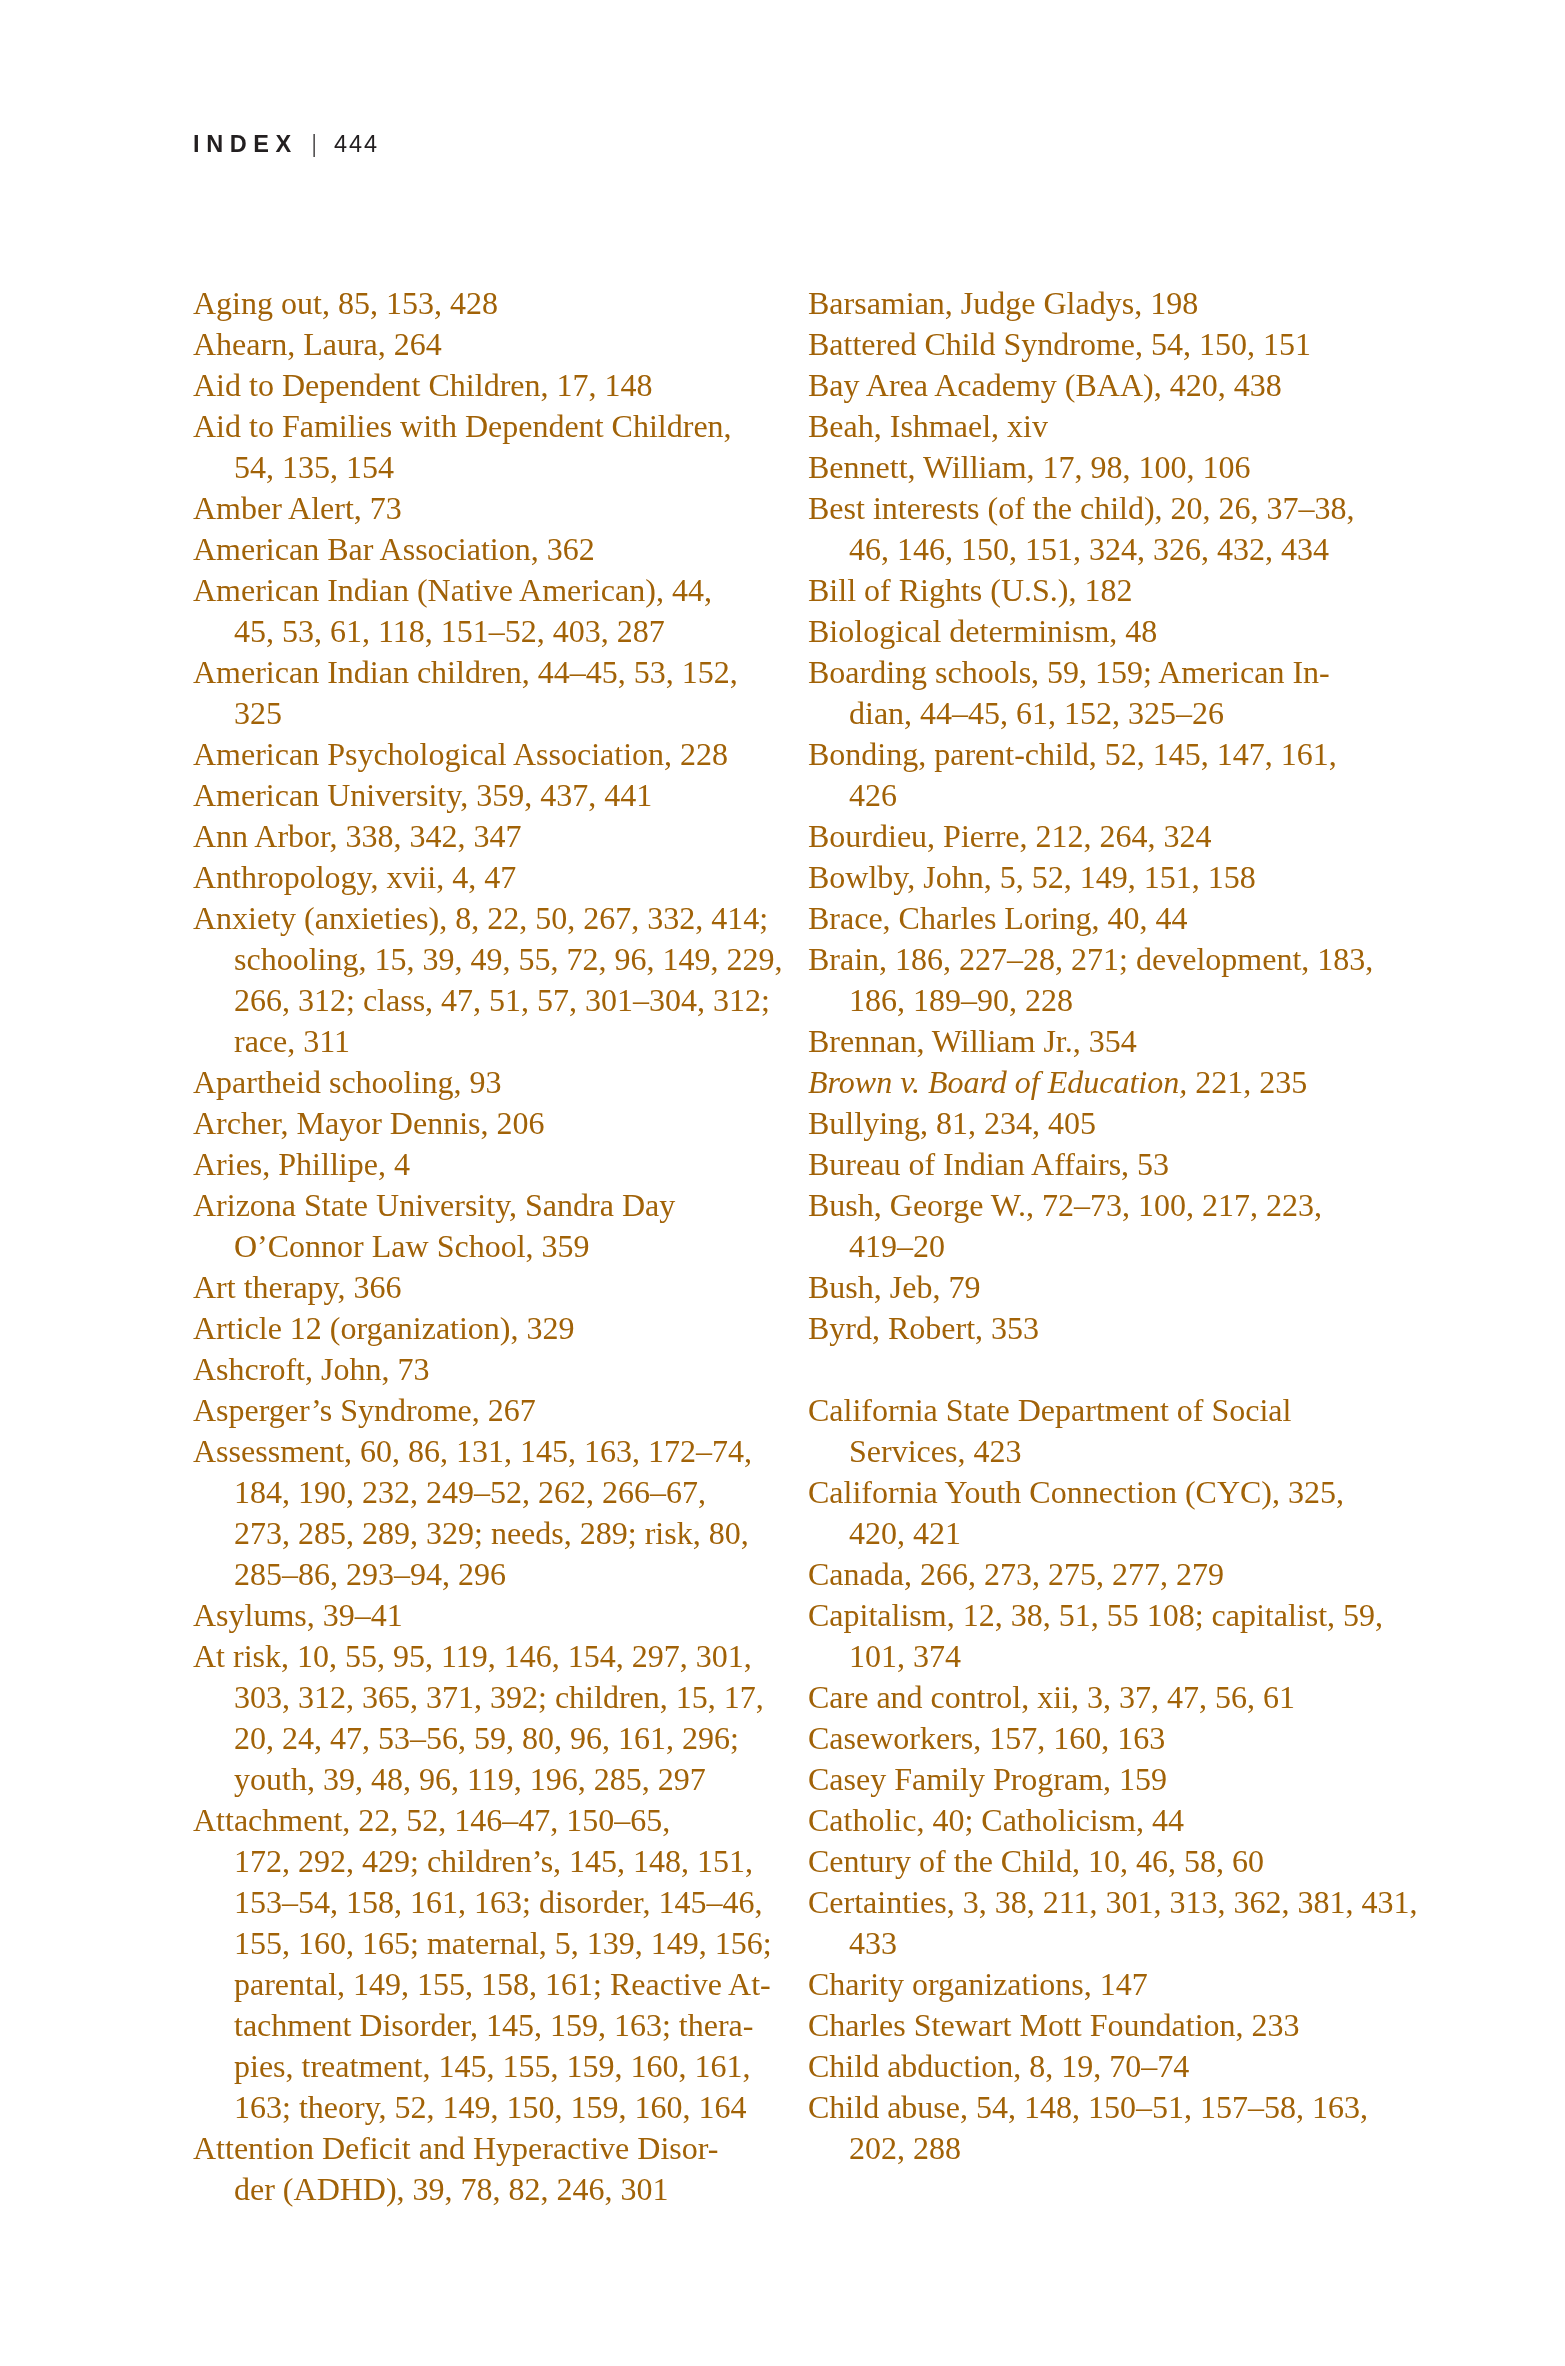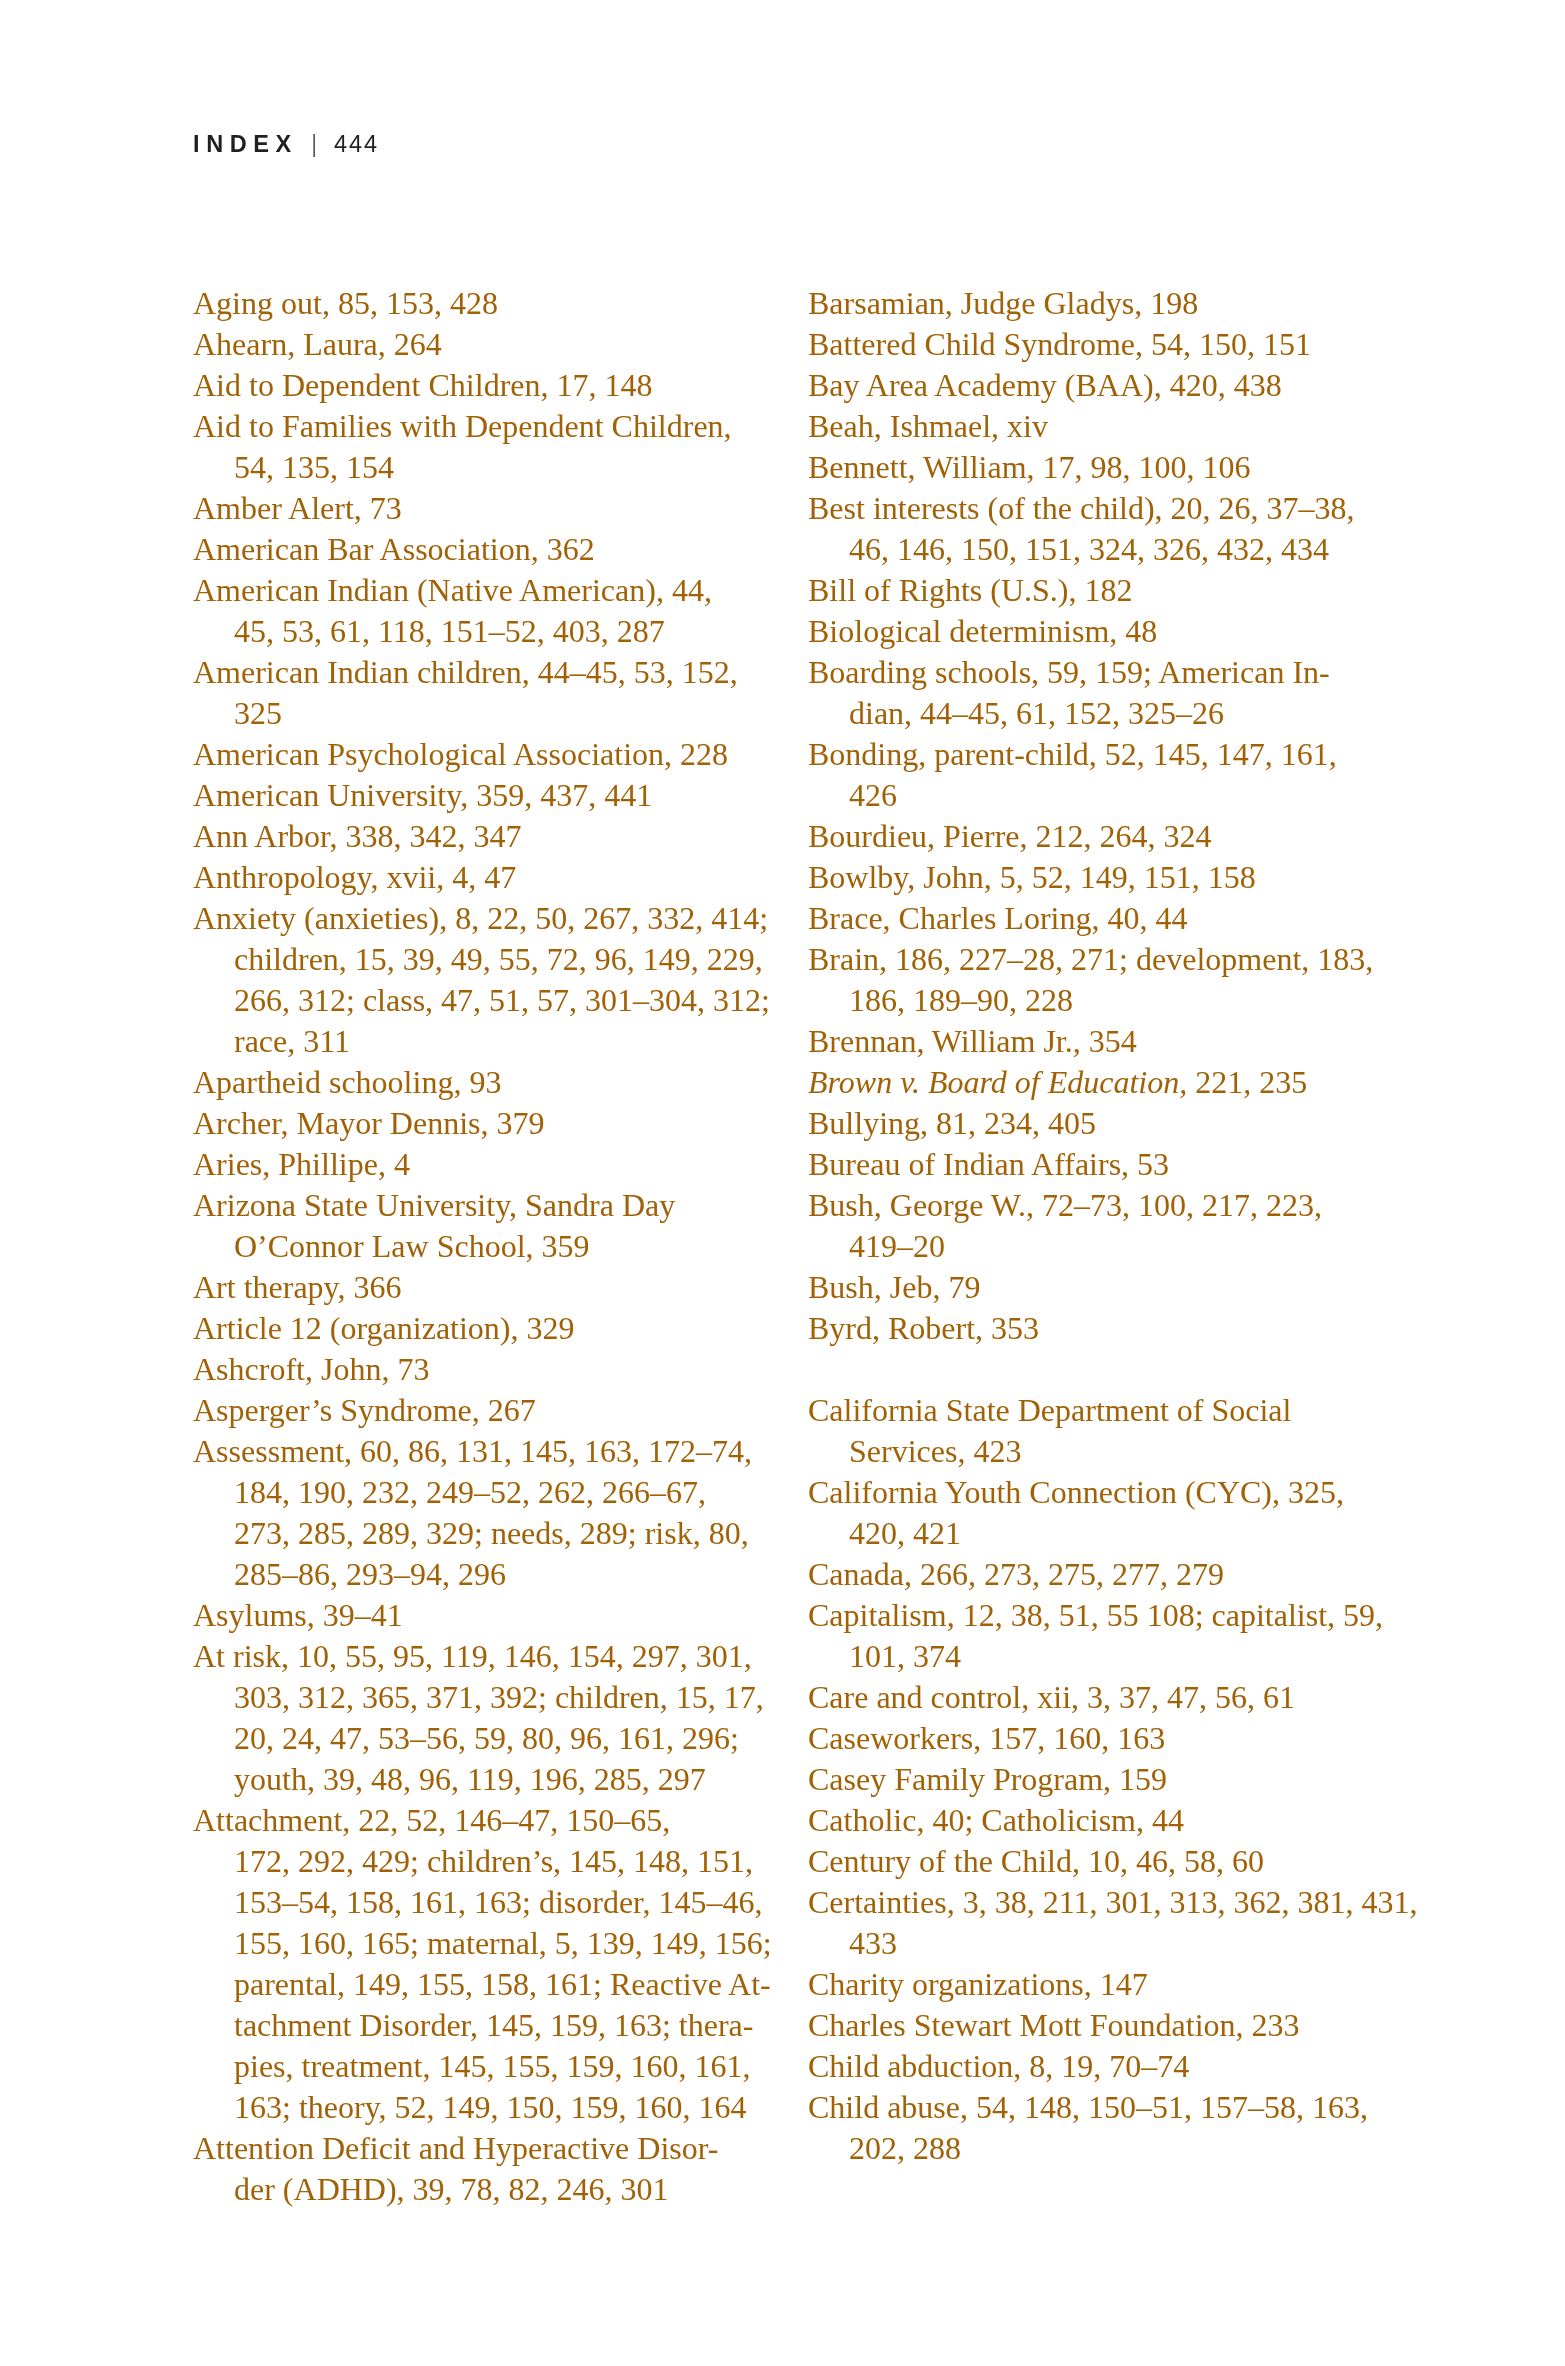--- a/index.html
+++ b/index.html
@@ -91,25 +91,25 @@
         <div class="entry-line">American Bar Association, 362</div>
         <div class="entry-line">American Indian (Native American), 44,</div>
         <div class="entry-line indent">45, 53, 61, 118, 151–52, 403, 287</div>
         <div class="entry-line">American Indian children, 44–45, 53, 152,</div>
         <div class="entry-line indent">325</div>
         <div class="entry-line">American Psychological Association, 228</div>
         <div class="entry-line">American University, 359, 437, 441</div>
         <div class="entry-line">Ann Arbor, 338, 342, 347</div>
         <div class="entry-line">Anthropology, xvii, 4, 47</div>
         <div class="entry-line">Anxiety (anxieties), 8, 22, 50, 267, 332, 414;</div>
-        <div class="entry-line indent">children, 15, 39, 49, 55, 72, 96, 149, 229,</div>
+        <div class="entry-line indent">schooling, 15, 39, 49, 55, 72, 96, 149, 229,</div>
         <div class="entry-line indent">266, 312; class, 47, 51, 57, 301–304, 312;</div>
         <div class="entry-line indent">race, 311</div>
         <div class="entry-line">Apartheid schooling, 93</div>
-        <div class="entry-line">Archer, Mayor Dennis, 379</div>
+        <div class="entry-line">Archer, Mayor Dennis, 206</div>
         <div class="entry-line">Aries, Phillipe, 4</div>
         <div class="entry-line">Arizona State University, Sandra Day</div>
         <div class="entry-line indent">O’Connor Law School, 359</div>
         <div class="entry-line">Art therapy, 366</div>
         <div class="entry-line">Article 12 (organization), 329</div>
         <div class="entry-line">Ashcroft, John, 73</div>
         <div class="entry-line">Asperger’s Syndrome, 267</div>
         <div class="entry-line">Assessment, 60, 86, 131, 145, 163, 172–74,</div>
         <div class="entry-line indent">184, 190, 232, 249–52, 262, 266–67,</div>
         <div class="entry-line indent">273, 285, 289, 329; needs, 289; risk, 80,</div>

